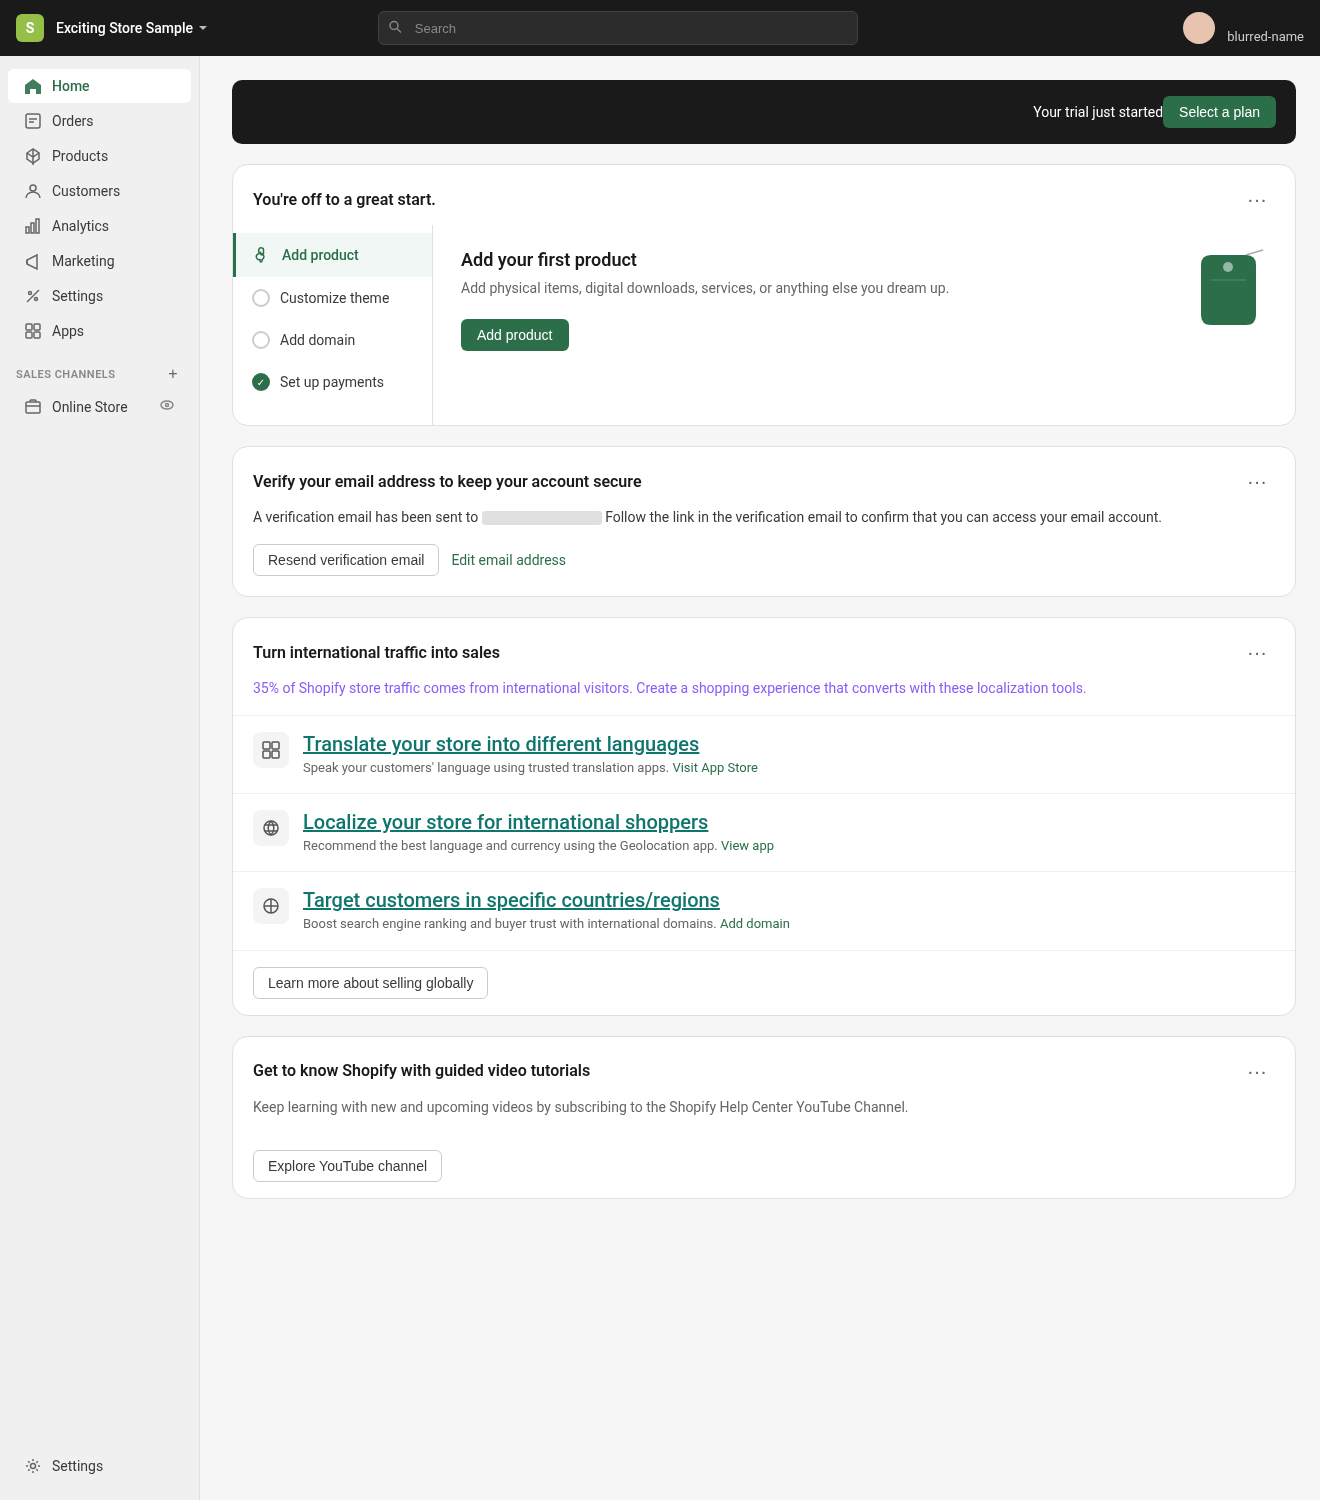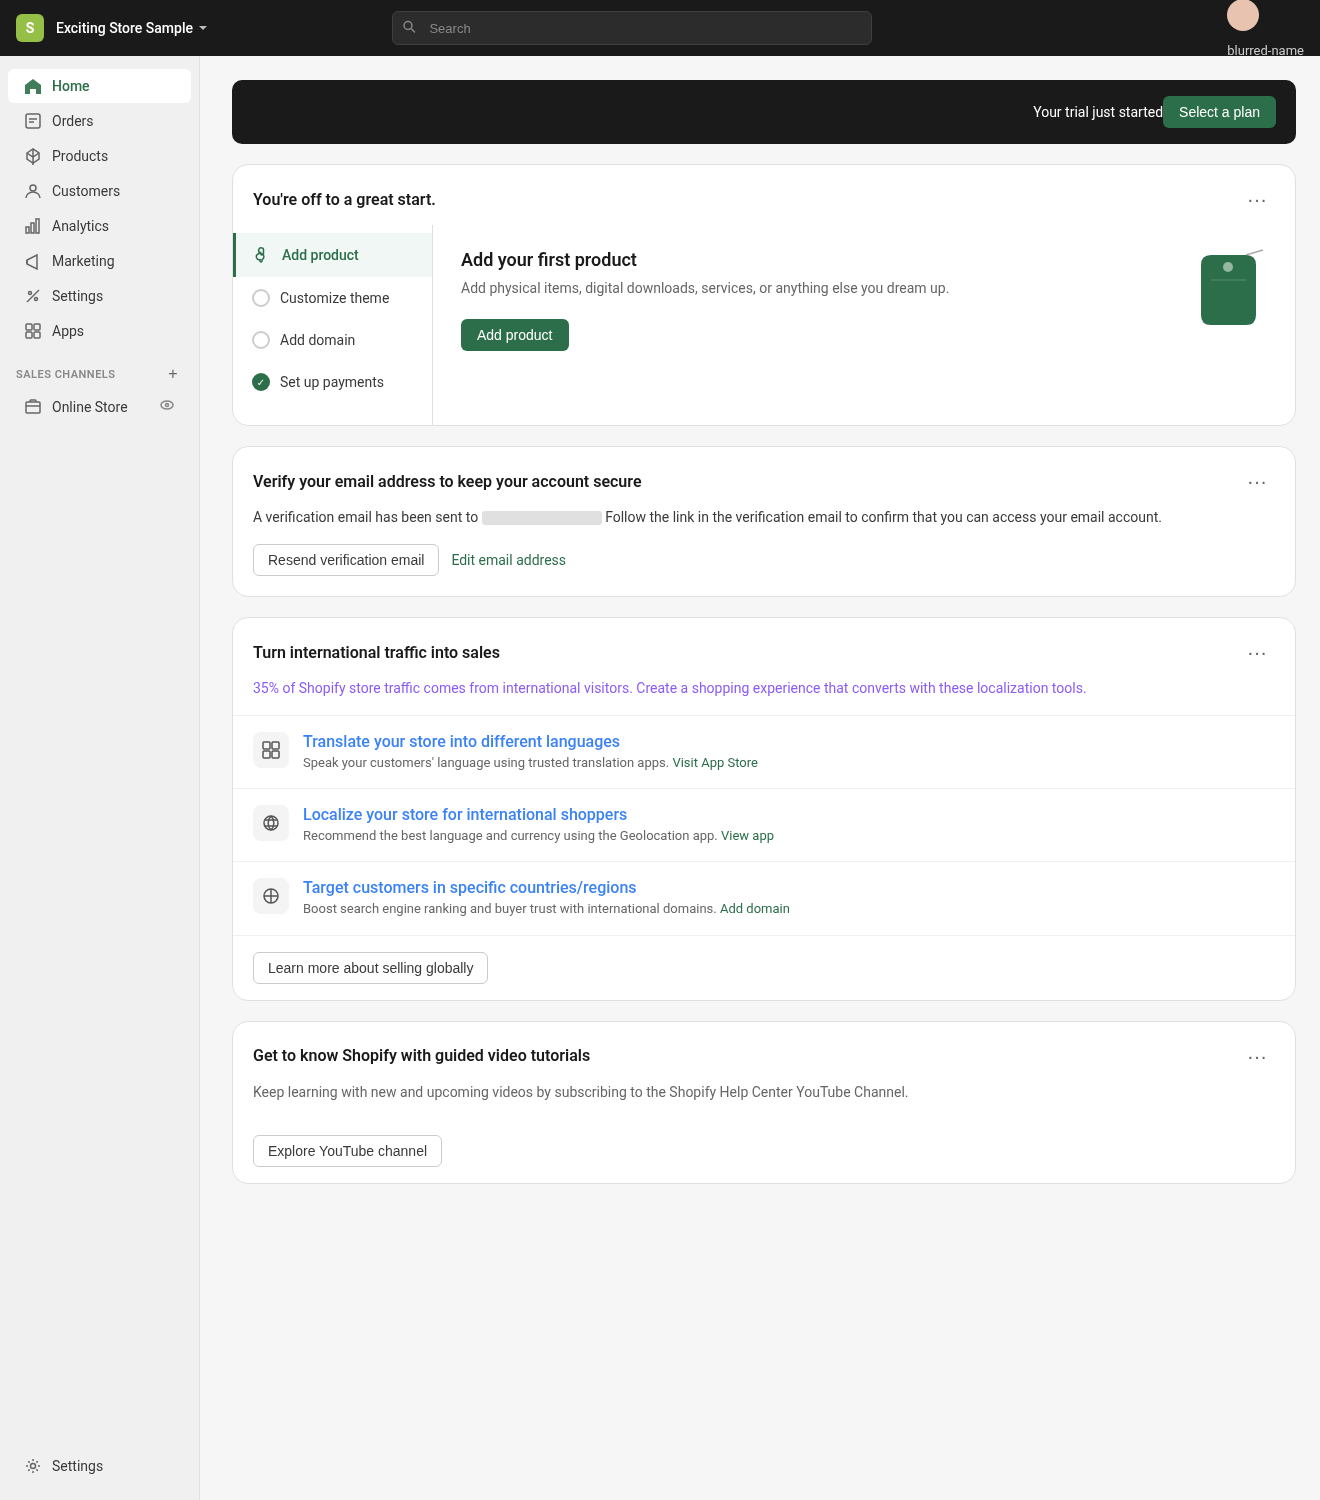--- a/index.html
+++ b/index.html
@@ -48,21 +48,21 @@
       font-size: 13px;
       outline: none;
     }
     .search-bar input::placeholder { color: #888; }
     .search-icon-wrap {
       position: absolute; left: 10px; top: 50%; transform: translateY(-50%);
       color: #888;
     }
     .header-right {
       margin-left: auto;
-      display: flex; align-items: flex-start; gap: 12px; flex-direction: column;
+      display: flex; align-items: flex-end; gap: 12px;
     }
     .avatar {
       width: 32px; height: 32px;
       border-radius: 50%;
       background: #e8c4b0;
     }
     .header-username { color: #ccc; font-size: 13px; }
 
     
     .app-layout {
@@ -257,21 +257,21 @@
     }
     .intl-item:last-child { border-bottom: none; }
     .intl-item-icon {
       width: 36px; height: 36px;
       background: #f4f4f4;
       border-radius: 8px;
       display: flex; align-items: center; justify-content: center;
       flex-shrink: 0; font-size: 16px;
     }
     .intl-item-text { flex: 1; }
-    .intl-item-title { font-size: 16px; font-weight: 500; color: #3b82f6; margin-bottom: 3px; }
+    .intl-item-title { font-size: 20px; font-weight: 500; color: #0f766e; margin-bottom: 3px; text-decoration: underline; }
     .intl-item-desc { font-size: 13px; color: #666; line-height: 1.4; }
     .intl-item-link { color: #2c6e49; text-decoration: none; }
     .card-footer { padding: 16px 20px; border-top: 1px solid #f0f0f0; }
 
     
     .yt-desc { font-size: 14px; color: #666; line-height: 1.5; padding: 0 20px 16px; }
     .yt-footer { padding: 16px 20px; }
   </style>
 </head>
 <body>

